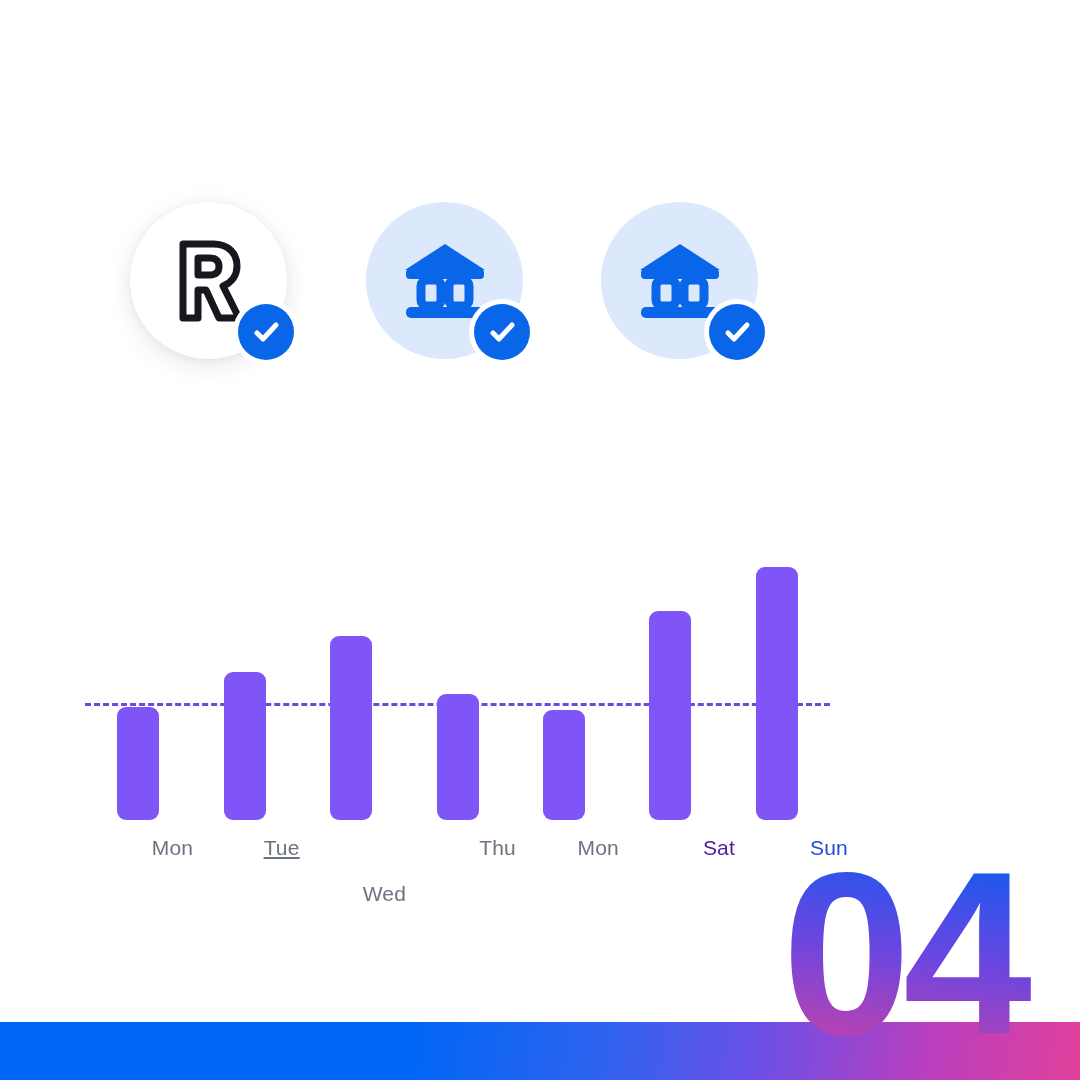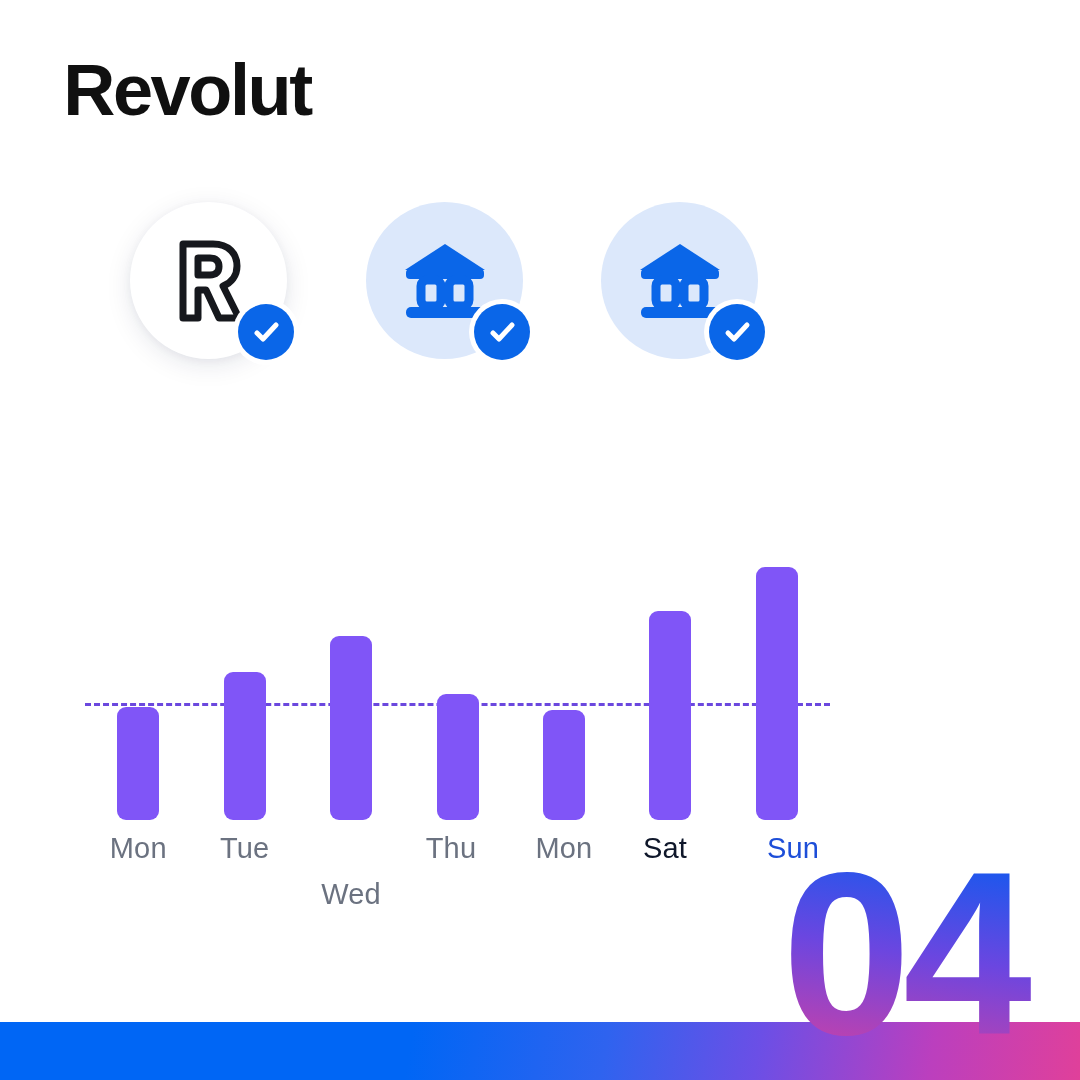--- a/index.html
+++ b/index.html
@@ -133,22 +133,22 @@
     position: absolute;
     left: 0;
     top: 283px;
     width: 745px;
     height: 44px;
   }
   .label {
     position: absolute;
     top: 0;
     width: 110px;
-    text-align: center;
-    font-size: 29px;
+    text-align: right;
+    font-size: 21px;
     line-height: 40px;
     color: #6b7280;
     letter-spacing: 0.2px;
     font-family: "Liberation Sans", sans-serif;
   }
 
   
   .big-number {
     position: absolute;
     left: 788px;
@@ -175,25 +175,20 @@
         #bb3fbe 86%,
         #e0409a 100%);
     z-index: 3;
   }
 </style>
 </head>
 <body>
 
 <div class="canvas">
 
-  <div class="brand">
-    <svg viewBox="0 0 420 80" width="420" height="78" aria-hidden="true">
-      <text x="0" y="62" font-family="Liberation Sans, sans-serif" font-size="74" font-weight="700" fill="#101010" letter-spacing="-2.5">Revolut</text>
-    </svg>
-  </div>
 
   <div class="accounts">
 
     <div class="account account-0">
       <div class="account-disc light">
         <svg class="glyph-r" viewBox="0 0 72 86" aria-hidden="true">
           <path d="M10 6 h30 c16 0 24 10 24 22 0 10-6 17-14 20 l16 32 h-20 l-13-28 h-8 v28 h-15 z
                    M25 20 v17 h12 c6 0 9-3 9-8.5 0-5.5-3-8.5-9-8.5 z" fill="#ffffff" stroke="#16181d" stroke-width="7" stroke-linejoin="round"></path>
         </svg>
       </div>
@@ -254,25 +249,25 @@
           <div class="bar" style="left: 138.643px; height: 148.5px; background: rgb(128, 85, 247); border-radius: 9px;"></div>
           <div class="bar" style="left: 245.071px; height: 184.25px; background: rgb(128, 85, 247); border-radius: 9px;"></div>
           <div class="bar" style="left: 351.5px; height: 126.5px; background: rgb(128, 85, 247); border-radius: 9px;"></div>
           <div class="bar" style="left: 457.929px; height: 110px; background: rgb(128, 85, 247); border-radius: 9px;"></div>
           <div class="bar" style="left: 564.357px; height: 209px; background: rgb(128, 85, 247); border-radius: 9px;"></div>
           <div class="bar" style="left: 670.786px; height: 253px; background: rgb(128, 85, 247); border-radius: 9px;"></div>
         </div>
     </div>
     <div class="labels" id="labels">
         <div class="label" style="left: -1.78571px; color: rgb(107, 114, 128);">Mon</div>
-        <div class="label" style="left: 104.643px; color: rgb(107, 114, 128);">Tue</div>
+        <div class="label" style="left: 104.643px; color: rgb(107, 114, 128); text-decoration: underline;">Tue</div>
         <div class="label" style="left: 211.071px; color: rgb(107, 114, 128); margin-top: 46px;">Wed</div>
-        <div class="label" style="left: 311px; color: rgb(107, 114, 128);">Thu</div>
+        <div class="label" style="left: 321px; color: rgb(107, 114, 128);">Thu</div>
         <div class="label" style="left: 423.929px; color: rgb(107, 114, 128);">Mon</div>
-        <div class="label" style="left: 525px; color: #0f172a;">Sat</div>
+        <div class="label" style="left: 540px; color: #4c1d95;">Sat</div>
         <div class="label" style="left: 653px; color: #1d4ed8;">Sun</div>
       </div>
   </div>
 
   <div class="big-number">
     <svg viewBox="0 0 330 190" width="330" height="190" aria-hidden="true">
       <defs>
         <linearGradient id="numGrad" x1="0.25" y1="0" x2="0.1" y2="1">
           <stop offset="0%" stop-color="#0B5BF0"></stop>
           <stop offset="45%" stop-color="#6b46e0"></stop>

